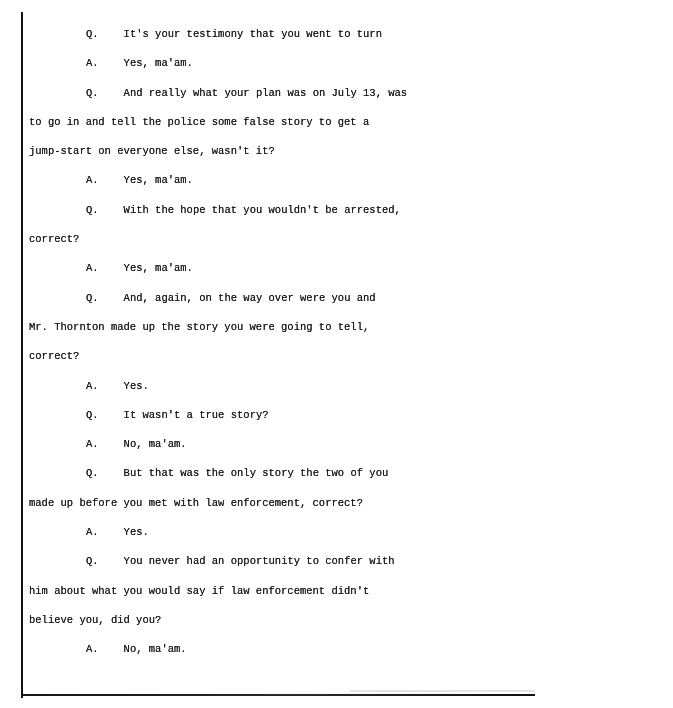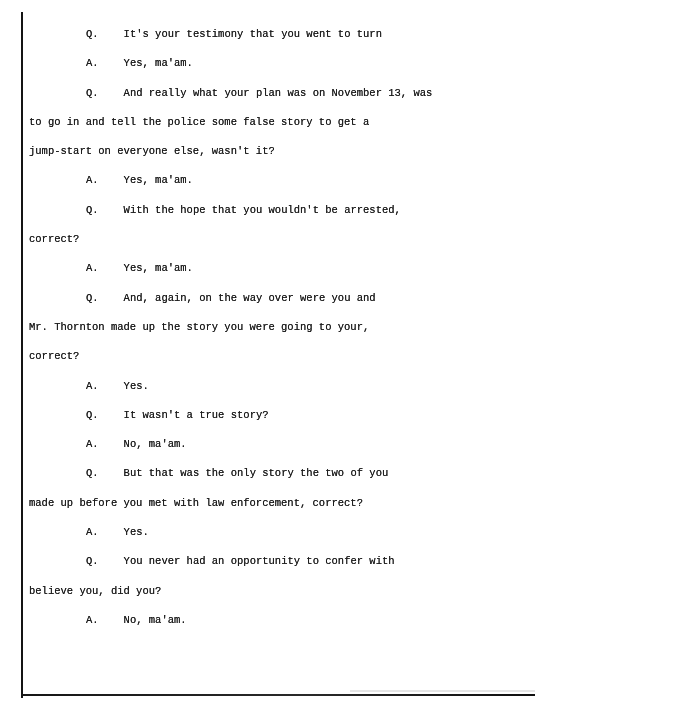--- a/index.html
+++ b/index.html
@@ -68,35 +68,36 @@
   }
 </style>
 </head>
 <body>
 
 <div class="page">
   <div class="margin-line"></div>
   <div class="text-block" id="transcript-body">
       <div class="line"><span class="spk">Q.</span><span class="qa-text">It's your testimony that you went to turn</span></div>
       <div class="line"><span class="spk">A.</span><span class="qa-text">Yes, ma'am.</span></div>
-      <div class="line"><span class="spk">Q.</span><span class="qa-text">And really what your plan was on November 13, was</span></div>
+      <div class="line"><span class="spk">Q.</span><span class="qa-text">And really what your plan was on July 13, was</span></div>
       <div class="line"><span>to go in and tell the police some false story to get a</span></div>
       <div class="line"><span>jump-start on everyone else, wasn't it?</span></div>
       <div class="line"><span class="spk">A.</span><span class="qa-text">Yes, ma'am.</span></div>
       <div class="line"><span class="spk">Q.</span><span class="qa-text">With the hope that you wouldn't be arrested,</span></div>
       <div class="line"><span>correct?</span></div>
       <div class="line"><span class="spk">A.</span><span class="qa-text">Yes, ma'am.</span></div>
       <div class="line"><span class="spk">Q.</span><span class="qa-text">And, again, on the way over were you and</span></div>
-      <div class="line"><span>Mr. Thornton made up the story you were going to your,</span></div>
+      <div class="line"><span>Mr. Thornton made up the story you were going to tell,</span></div>
       <div class="line"><span>correct?</span></div>
       <div class="line"><span class="spk">A.</span><span class="qa-text">Yes.</span></div>
       <div class="line"><span class="spk">Q.</span><span class="qa-text">It wasn't a true story?</span></div>
       <div class="line"><span class="spk">A.</span><span class="qa-text">No, ma'am.</span></div>
       <div class="line"><span class="spk">Q.</span><span class="qa-text">But that was the only story the two of you</span></div>
       <div class="line"><span>made up before you met with law enforcement, correct?</span></div>
       <div class="line"><span class="spk">A.</span><span class="qa-text">Yes.</span></div>
       <div class="line"><span class="spk">Q.</span><span class="qa-text">You never had an opportunity to confer with</span></div>
+      <div class="line"><span>him about what you would say if law enforcement didn't</span></div>
       <div class="line"><span>believe you, did you?</span></div>
       <div class="line"><span class="spk">A.</span><span class="qa-text">No, ma'am.</span></div>
     </div>
   <div class="bottom-rule-shadow"></div>
   <div class="bottom-rule"></div>
 </div>
 
 </body></html>

